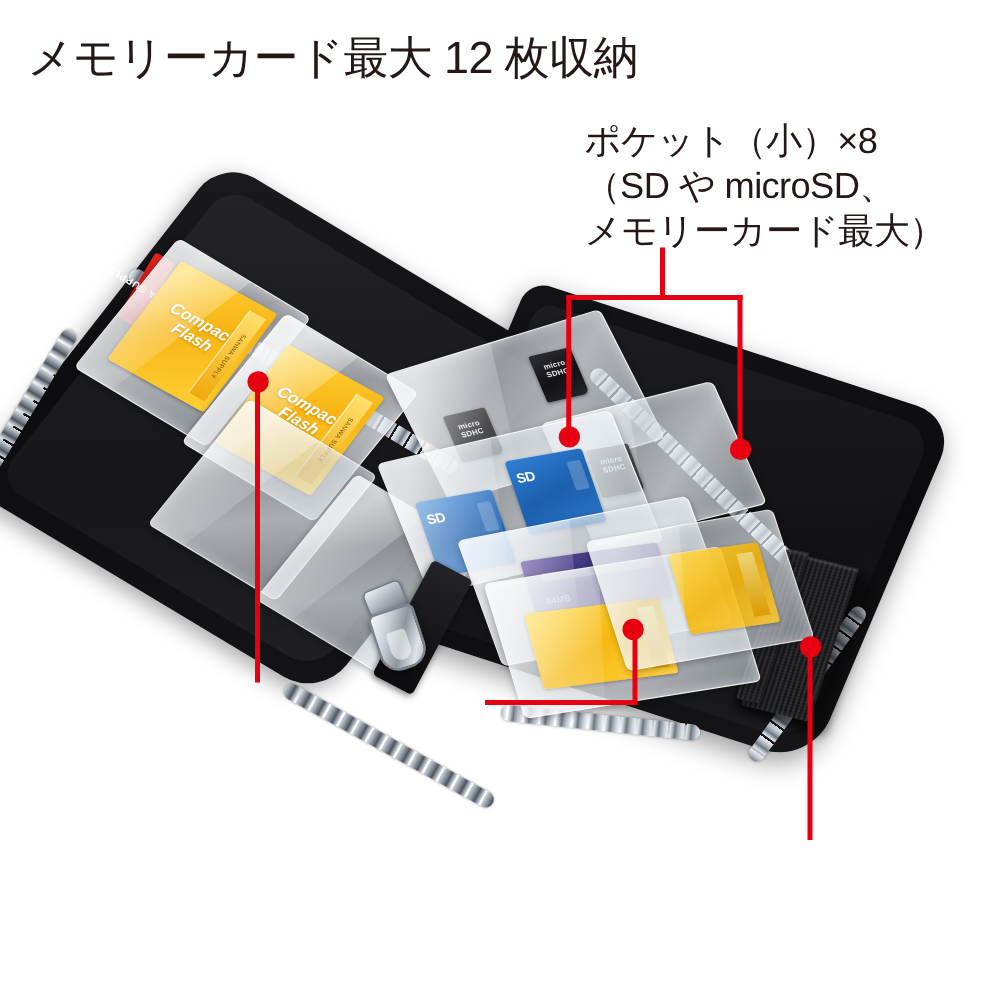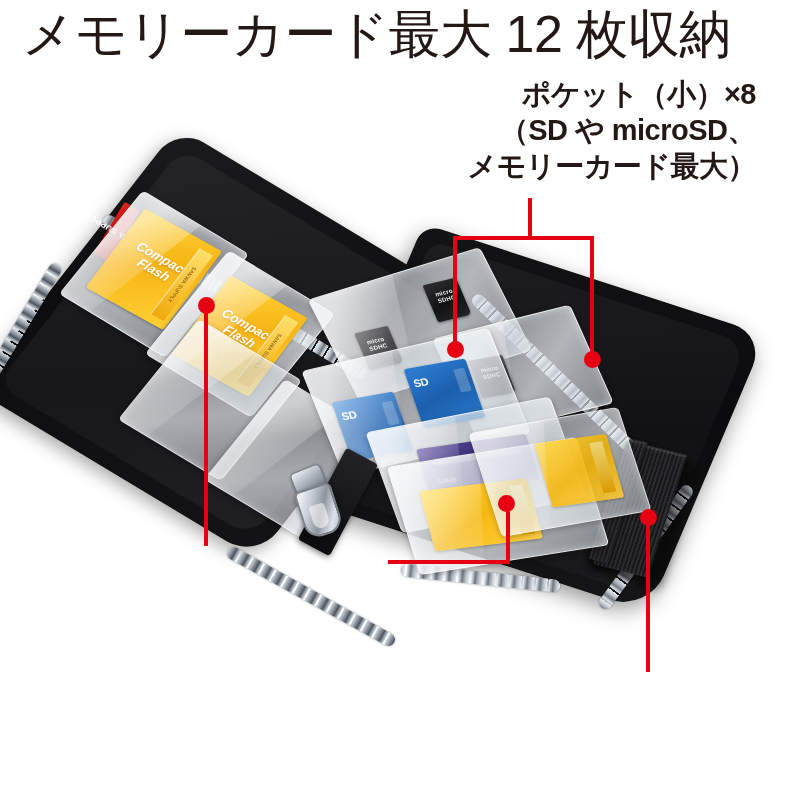--- a/index.html
+++ b/index.html
@@ -6,23 +6,23 @@
   body{
     width:800px;height:800px;overflow:hidden;position:relative;
     font-family:"Liberation Sans","DejaVu Sans",sans-serif;
     color:#231815;
     -webkit-font-smoothing:antialiased;
   }
   .stage{position:absolute;inset:0;width:800px;height:800px;background:#fff;}
 
   
   .txt{position:absolute;white-space:nowrap;color:#231815;letter-spacing:-0.5px;}
-  #title{left:22px;top:8px;font-size:52px;line-height:52px;font-weight:500;}
+  #title{left:22px;top:20px;font-size:36px;line-height:52px;font-weight:500;}
   .callout{font-size:29px;line-height:36px;font-weight:400;}
-  #co-small{right:44px;top:76px;text-align:right;font-weight:bold;}
+  #co-small{right:44px;top:95px;text-align:left;}
   #co-small .l1{display:block;}
   #co-small .l2{display:block;}
   #co-small .l3{display:block;}
   #co-large{left:52px;top:540px;text-align:left;}
   #co-large .l1{display:block;}
   #co-large .l2{display:block;}
   #co-usb{left:382px;top:672px;text-align:left;}
   #co-usb .l1{display:block;}
   #co-usb .l2{display:block;}
 

